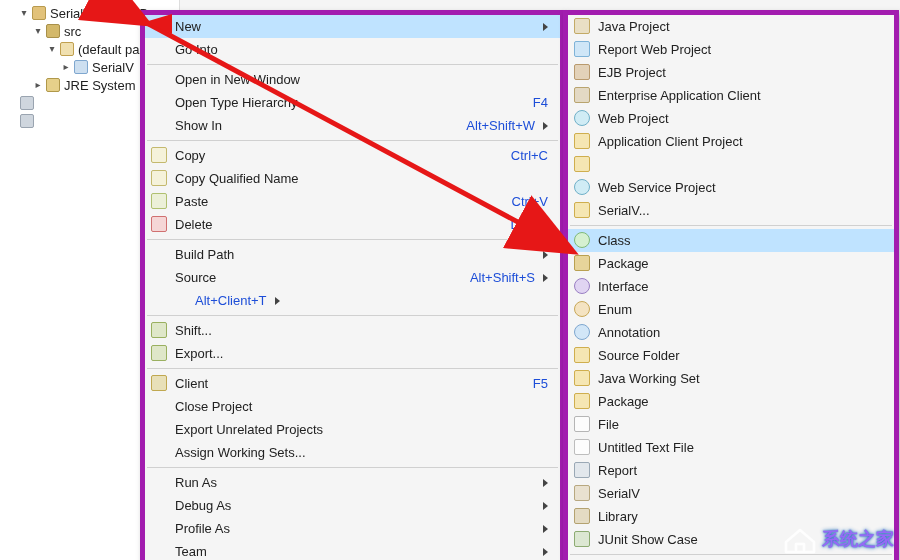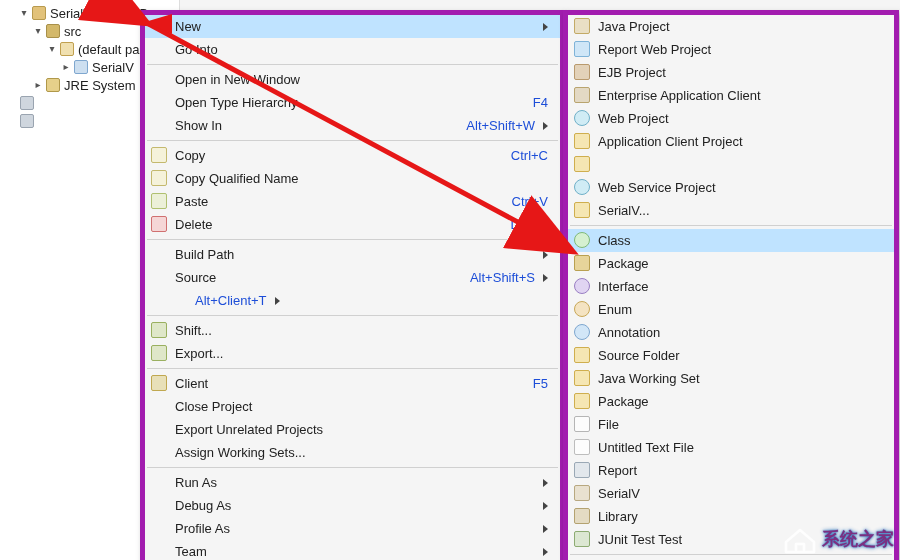--- a/index.html
+++ b/index.html
@@ -128,21 +128,21 @@
     left:0; top:0;
     width:900px; height:560px;
     pointer-events:none;
   }
 
   
   .wm {
     position:absolute;
     right:6px; bottom:6px;
     font-size:18px;
-    color:#701a75;
+    color:#8b5cf6;
     font-weight:600;
     text-shadow:0 0 4px #1866b4, 0 0 2px #1866b4;
     opacity:0.9;
     pointer-events:none;
   }
   .wm .house {
     display:inline-block;
     width:36px; height:28px;
     margin-right:4px;
     vertical-align:middle;
@@ -371,21 +371,21 @@
     <div class="menu-row">
       <span class="m-icon ic-tmpl"></span>
       <span class="m-label">SerialV</span>
     </div>
     <div class="menu-row">
       <span class="m-icon ic-lib"></span>
       <span class="m-label">Library</span>
     </div>
     <div class="menu-row">
       <span class="m-icon ic-junit"></span>
-      <span class="m-label">JUnit Test Test</span>
+      <span class="m-label">JUnit Show Case</span>
     </div>
     <div class="menu-row sep"></div>
     <div class="menu-row">
       <span class="m-icon ic-folder"></span>
       <span class="m-label">Other...</span>
       <span class="m-accel">Ctrl+N</span>
     </div>
   </div>
 
 <svg class="arrow-svg">

